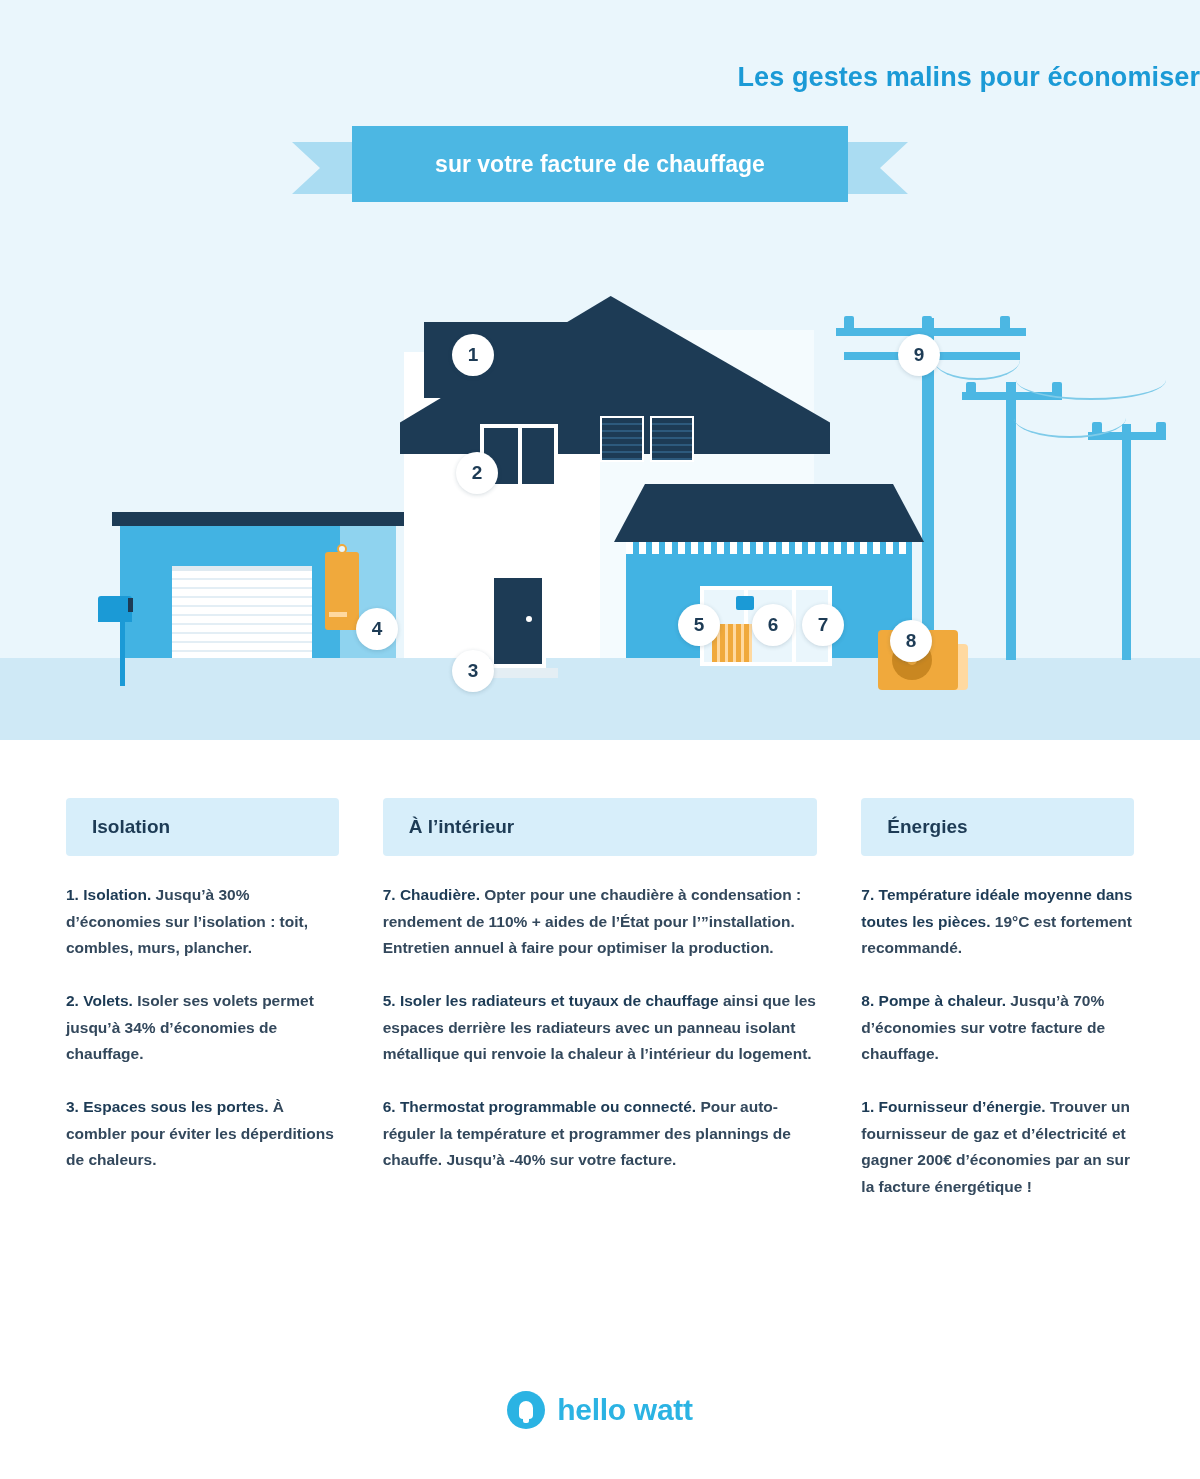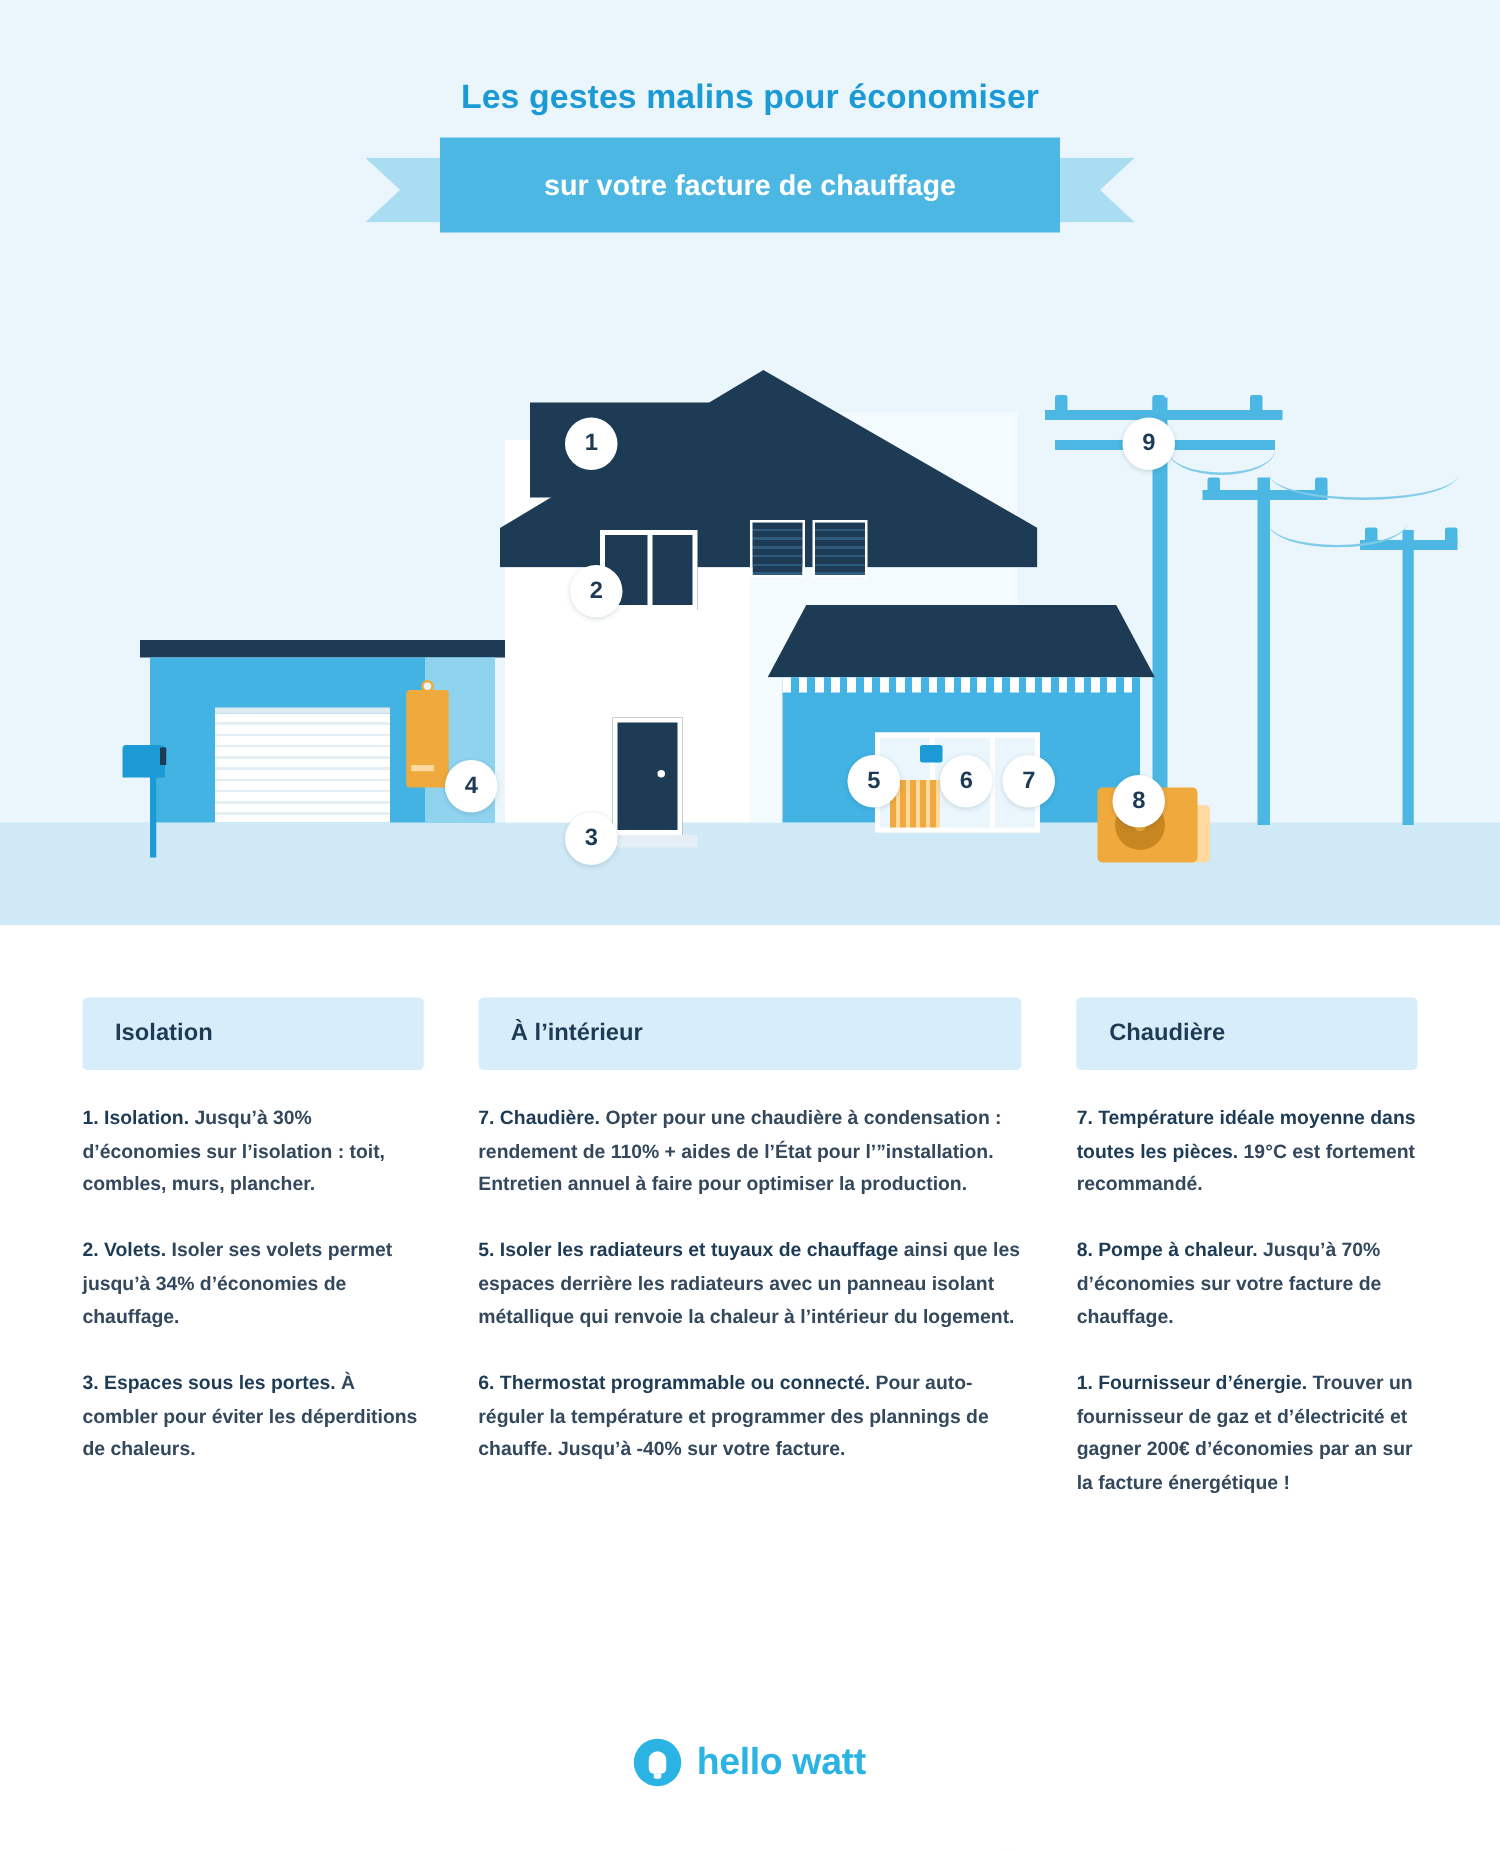--- a/index.html
+++ b/index.html
@@ -20,29 +20,29 @@
     width: 1200px;
     height: 740px;
     background: #eaf6fc;
     overflow: hidden;
   }
   .hero-title {
     position: absolute;
     top: 62px;
     left: 0;
     width: 1200px;
-    text-align: center;
+    text-align: right;
     font-size: 27px;
     font-weight: bold;
     color: #1b9ad6;
     letter-spacing: 0.1px;
   }
   .ribbon-wrap {
     position: absolute;
-    top: 110px;
+    top: 126px;
     left: 0;
     width: 1200px;
     height: 80px;
   }
   .ribbon-tail {
     position: absolute;
     top: 16px;
     height: 52px;
     width: 120px;
     background: #aadcf2;
@@ -355,21 +355,21 @@
     </div>
     <div class="entry">
       <b>5. Isoler les radiateurs et tuyaux de chauffage</b><span> ainsi que les espaces derrière les radiateurs avec un panneau isolant métallique qui renvoie la chaleur à l’intérieur du logement.</span>
     </div>
     <div class="entry">
       <b>6. Thermostat programmable ou connecté.</b><span> Pour auto-réguler la température et programmer des plannings de chauffe. Jusqu’à -40% sur votre facture.</span>
     </div>
   </div>
 
   <div class="col">
-    <div class="col-head">Chaudière</div>
+    <div class="col-head">Énergies</div>
     <div class="entry">
       <b>7. Température idéale moyenne dans toutes les pièces.</b><span> 19°C est fortement recommandé.</span>
     </div>
     <div class="entry">
       <b>8. Pompe à chaleur.</b><span> Jusqu’à 70% d’économies sur votre facture de chauffage.</span>
     </div>
     <div class="entry">
       <b>1. Fournisseur d’énergie.</b><span> Trouver un fournisseur de gaz et d’électricité et gagner 200€ d’économies par an sur la facture énergétique !</span>
     </div>
   </div>

